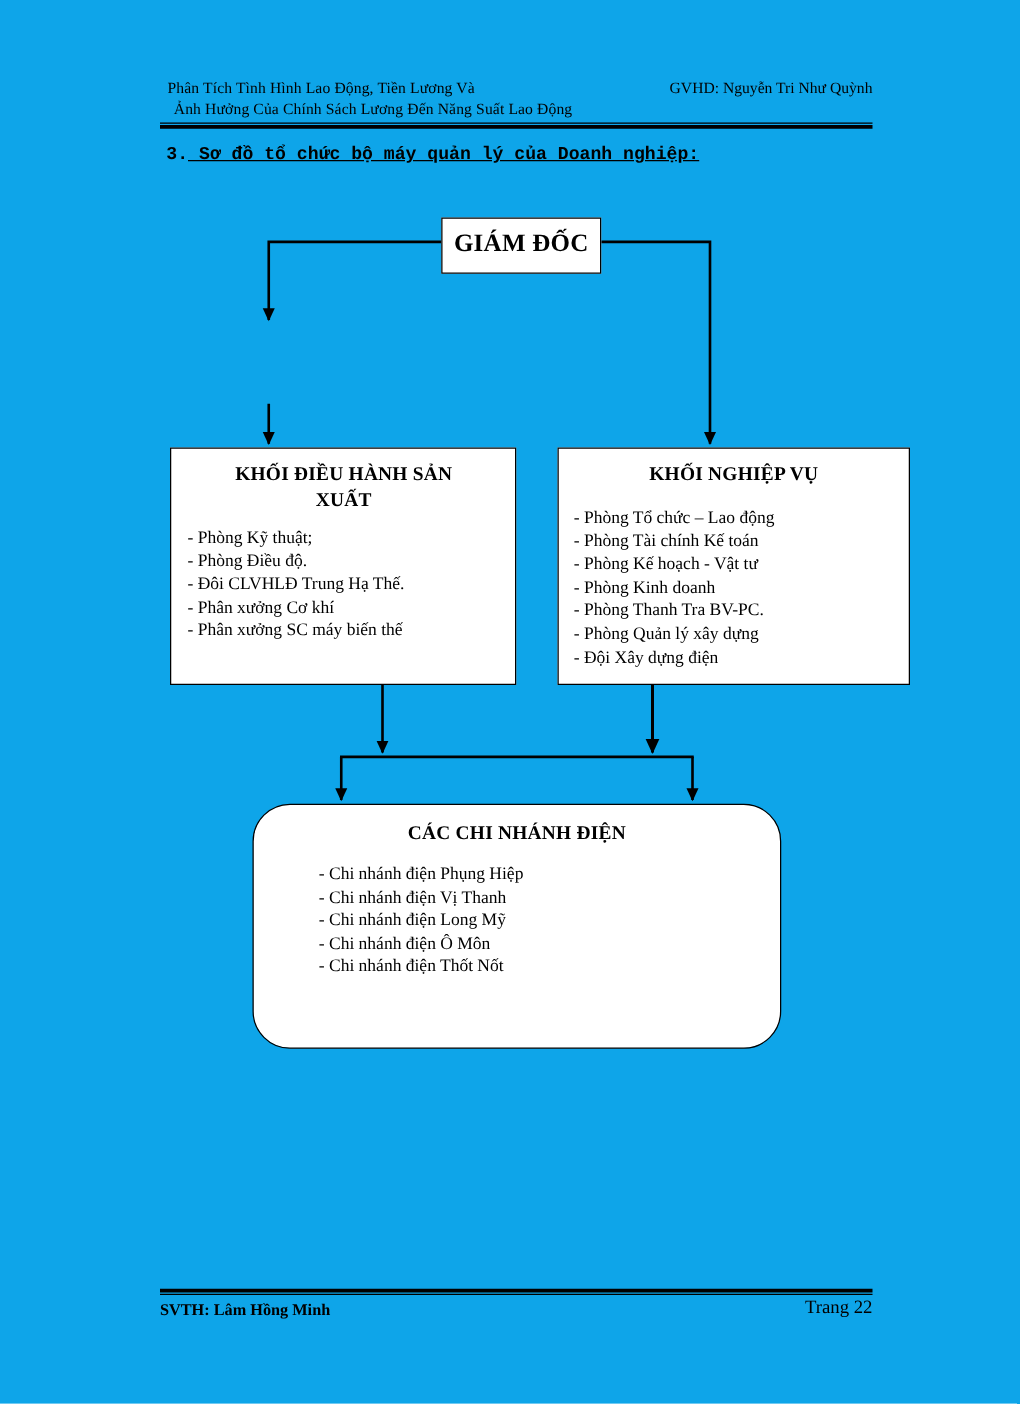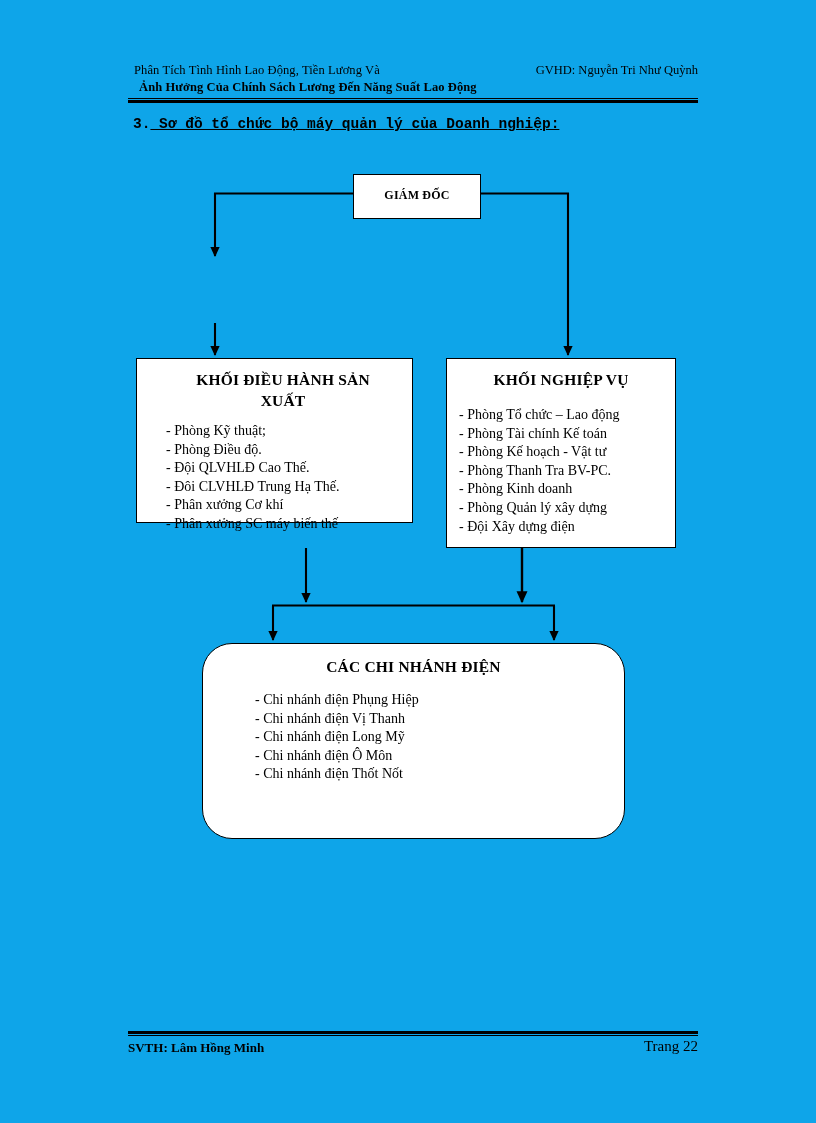--- a/index.html
+++ b/index.html
@@ -29,21 +29,21 @@
   }
   .doc-header .hdr-left {
     position: absolute;
     left: 6px;
     top: 0;
     width: 380px;
     font-size: 12.5px;
     line-height: 17px;
     letter-spacing: 0.1px;
   }
-  .doc-header .hdr-left .l2 { padding-left: 5px; font-weight: bold; }
+  .doc-header .hdr-left .l2 { padding-left: 5px; }
   .doc-header .hdr-right {
     position: absolute;
     right: 0;
     top: 0;
     font-size: 12.5px;
     line-height: 17px;
     white-space: nowrap;
   }
   .rule-top {
     position: absolute;
@@ -102,43 +102,43 @@
     line-height: 18.6px;
     font-weight: normal;
   }
   .node ul li { white-space: nowrap; }
 
   
   #node-director {
     left: 353px; top: 174px; width: 128px; height: 45px;
   }
   #node-director .title {
-    font-size: 12px;
+    font-size: 20px;
     line-height: 41px;
     text-align: center;
   }
 
   #node-deputy {
     left: 135px; top: 259px; width: 165px; height: 64px;
   }
   #node-deputy .title {
     font-size: 15.5px;
     line-height: 21px;
     padding-top: 9px;
   }
 
   #node-production {
-    left: 136px; top: 358px; width: 277px; height: 165px;
-    padding: 10px 0 0 17px;
+    left: 136px; top: 358px; width: 277px; height: 190px;
+    padding: 10px 0 0 1px;
   }
   #node-production .title { padding: 0 16px; }
   #node-production ul { margin: 11px 0 0 12px; }
 
   #node-operations {
-    left: 446px; top: 358px; width: 230px; height: 190px;
+    left: 446px; top: 358px; width: 282px; height: 190px;
     padding: 10px 0 0 0;
   }
   #node-operations .title { padding: 0 10px; }
   #node-operations ul { margin: 16px 0 0 12px; }
 
   #node-branches {
     left: 202px; top: 643px; width: 423px; height: 196px;
     padding: 12px 0 0 0;
     border-radius: 30px;
   }
@@ -229,37 +229,36 @@
 
 
     <div class="node" id="node-production">
       <div class="title">
         <div>KHỐI ĐIỀU HÀNH SẢN</div>
         <div>XUẤT</div>
       </div>
       <ul>
         <li>- Phòng Kỹ thuật;</li>
         <li>- Phòng Điều độ.</li>
-        <li>- Đội QLVHLĐ Cao Thế.</li>
         <li>- Đôi CLVHLĐ Trung Hạ Thế.</li>
         <li>- Phân xưởng Cơ khí</li>
         <li>- Phân xưởng SC máy biến thế</li>
       </ul>
     </div>
 
     <div class="node" id="node-operations">
       <div class="title">
         <div>KHỐI NGHIỆP VỤ</div>
       </div>
       <ul>
         <li>- Phòng Tổ chức – Lao động</li>
         <li>- Phòng Tài chính Kế toán</li>
         <li>- Phòng Kế hoạch - Vật tư</li>
+        <li>- Phòng Kinh doanh</li>
         <li>- Phòng Thanh Tra BV-PC.</li>
-        <li>- Phòng Kinh doanh</li>
         <li>- Phòng Quản lý xây dựng</li>
         <li>- Đội Xây dựng điện</li>
       </ul>
     </div>
 
     <div class="node" id="node-branches">
       <div class="title">
         <div>CÁC CHI NHÁNH ĐIỆN</div>
       </div>
       <ul>

